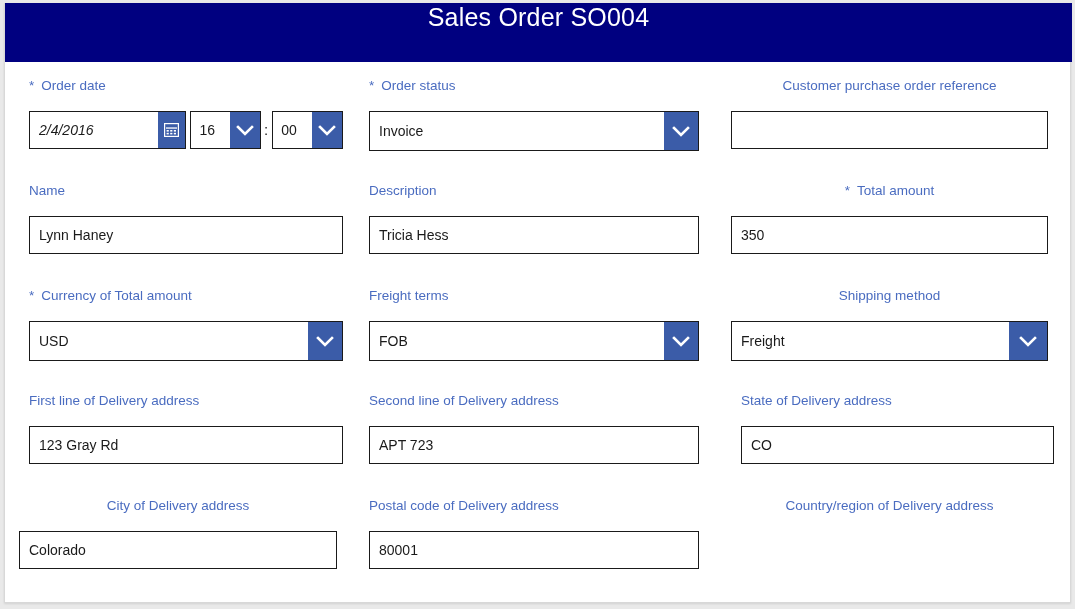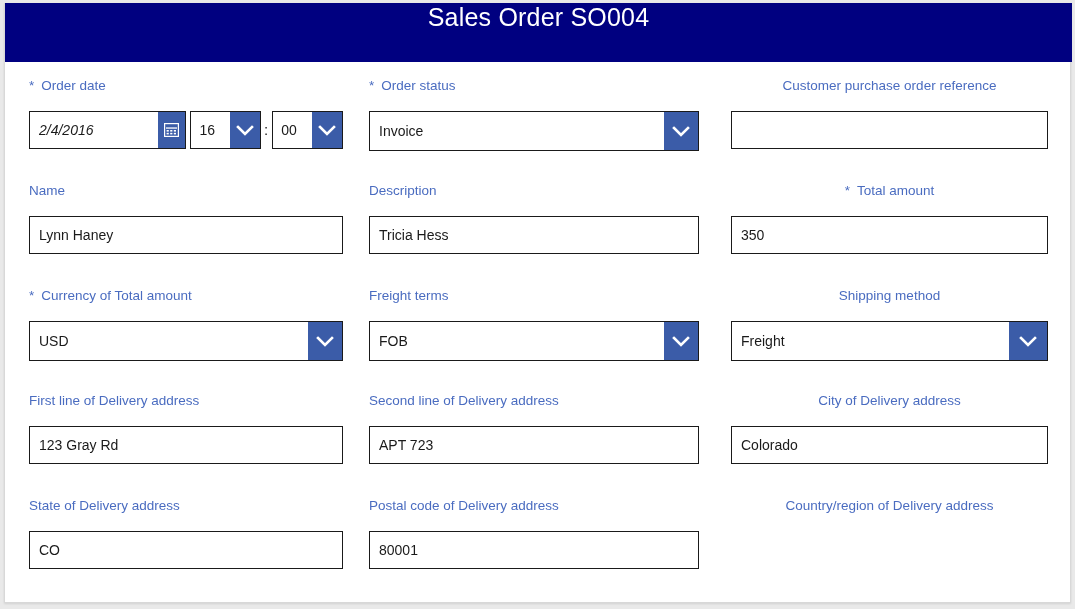--- a/index.html
+++ b/index.html
@@ -325,30 +325,30 @@
         <div class="field col1">
           <span class="label">First line of Delivery address</span>
           <div class="textbox w-full">123 Gray Rd</div>
         </div>
 
         <div class="field col2">
           <span class="label">Second line of Delivery address</span>
           <div class="textbox w-full">APT 723</div>
         </div>
 
+        <div class="field col1">
+          <span class="label">State of Delivery address</span>
+          <div class="textbox w-full">CO</div>
+        </div>
+
         <div class="field col3">
           <span class="label">City of Delivery address</span>
           <div class="textbox w-full">Colorado</div>
         </div>
 
-        <div class="field col1">
-          <span class="label">State of Delivery address</span>
-          <div class="textbox w-full">CO</div>
-        </div>
-
         <div class="field col2">
           <span class="label">Postal code of Delivery address</span>
           <div class="textbox w-full">80001</div>
         </div>
 
         <div class="field col3">
           <span class="label">Country/region of Delivery address</span>
         </div>
 
       </div>

